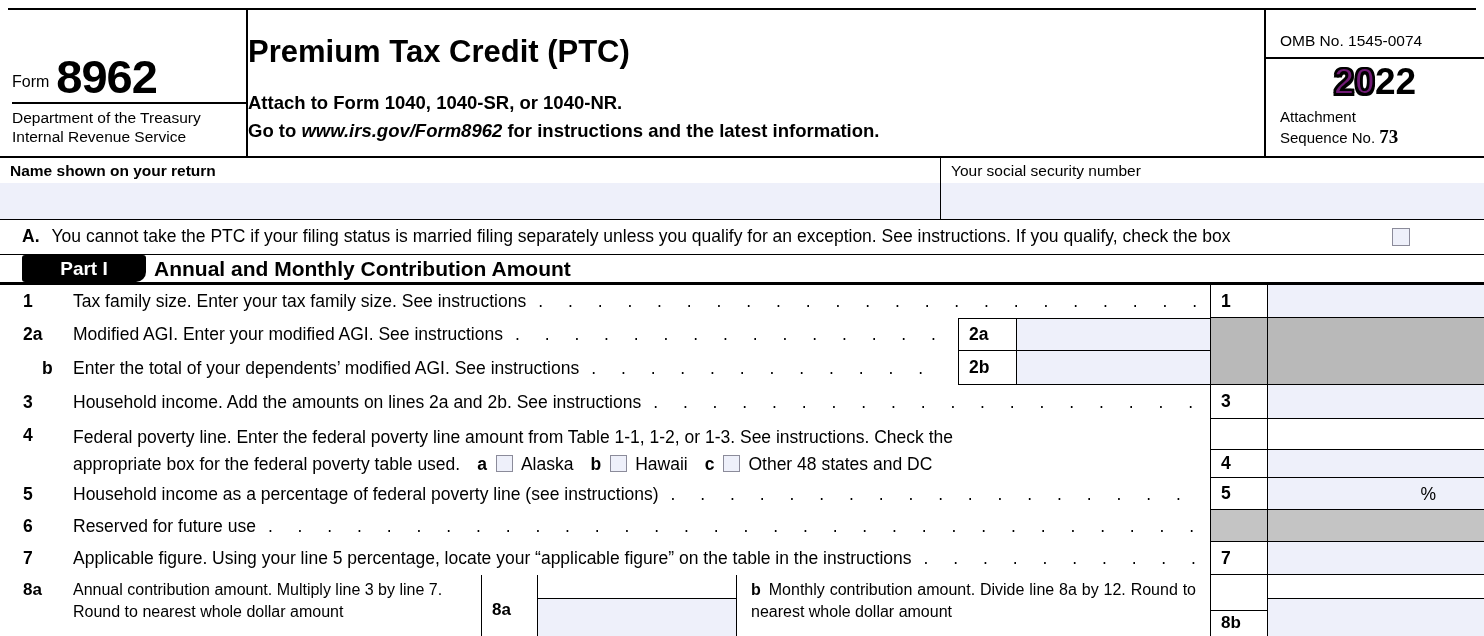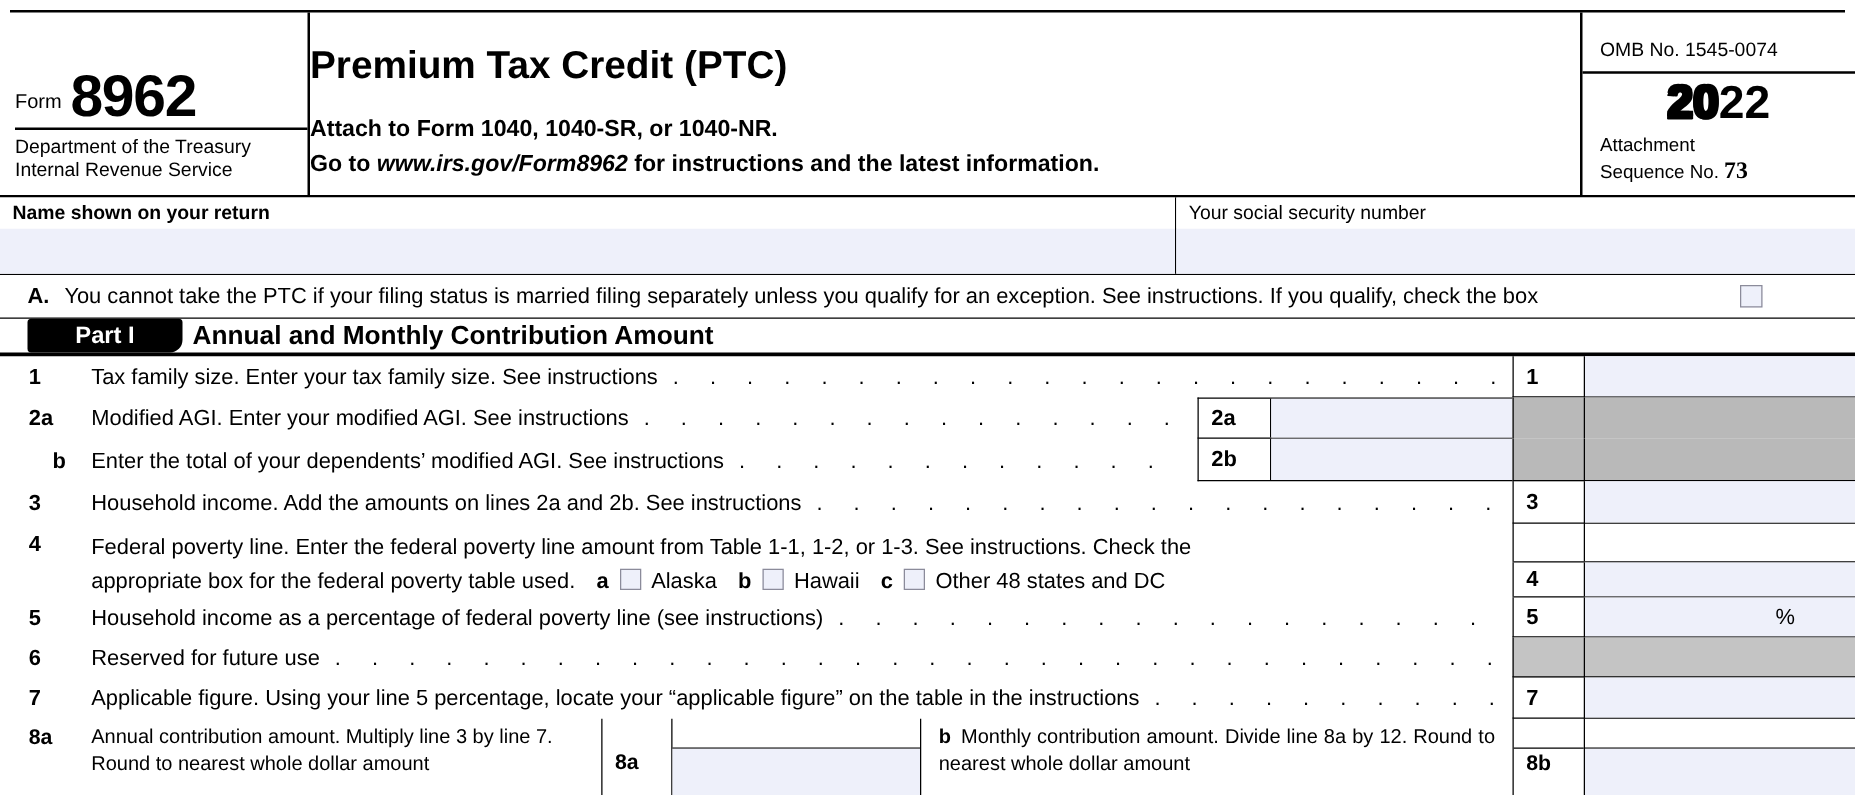--- a/index.html
+++ b/index.html
@@ -19,21 +19,21 @@
   .fn { font-size: 47px; font-weight: bold; letter-spacing: -1px; line-height: 0.95; }
   .dept { font-size: 15.5px; line-height: 1.22; padding-top: 5px; }
   .h-center { flex: 1; text-align: left; padding-top: 24px; }
   .title { font-size: 31px; font-weight: bold; margin-bottom: 22px; }
   .sub1 { font-size: 18.5px; font-weight: bold; margin-bottom: 6px; }
   .sub2 { font-size: 18.5px; font-weight: bold; }
   .it { font-style: italic; }
   .h-right { width: 220px; border-left: 2px solid #000; display: flex; flex-direction: column; justify-content: flex-end; }
   .omb { font-size: 15.5px; padding: 22px 0 7px 14px; border-bottom: 2px solid #000; }
   .year { font-size: 37px; font-weight: bold; text-align: center; padding-top: 3px; letter-spacing: 0; line-height: 1.1; }
-  .y-out { color: #000000; -webkit-text-stroke: 2.2px #000;
+  .y-out { color: #701a75; -webkit-text-stroke: 2.2px #000;
            text-shadow: -1.5px -1.5px 0 #000, 1.5px -1.5px 0 #000, -1.5px 1.5px 0 #000, 1.5px 1.5px 0 #000; }
   .attach { margin-top: auto; font-size: 15px; line-height: 1.18; padding: 0 0 8px 14px; }
   .seq { font-weight: bold; font-size: 19px; font-family: Liberation Serif, serif; }
 
   
   .identity { display: flex; height: 64px; border-top: 2px solid #000; border-bottom: 1.5px solid #000; }
   .id-name { flex: 1; border-right: 1.5px solid #000; display: flex; flex-direction: column; font-weight: bold; }
   .id-ssn { width: 543px; display: flex; flex-direction: column; }
   .id-label { font-size: 15.5px; padding: 4px 0 3px 10px; background: #fff; }
   .id-input { flex: 1; border: 0; outline: none; background: var(--field, #eef0fa); font: inherit; font-size: 17px; padding: 0 10px; }
@@ -98,21 +98,21 @@
   .r8 .ln { padding-top: 5px; font-size: 17px; }
   .t8a { flex: 0 0 408px; padding-top: 4px; line-height: 1.38; }
   .m8 { flex: 0 0 256px; display: flex; }
   .m8-lbl { flex: 0 0 57px; border-left: 1.5px solid #000; border-right: 1.5px solid #000;
             font-weight: bold; font-size: 17px; padding: 25px 0 0 10px; }
   .m8-inp { flex: 1; display: flex; flex-direction: column; border-right: 1.5px solid #000; }
   .sp23 { height: 23px; flex: 0 0 23px; }
   .entry-top { border-top: 1px solid #000; flex: 1; display: flex; }
   .t8b { flex: 1; min-width: 0; padding: 4px 14px 0 14px; line-height: 1.38; text-align: justify; }
   .t8b b { margin-right: 8px; }
-  .c8n { flex: 0 0 58px; border-left: 1.5px solid #000; border-right: 1.5px solid #000; display: flex; flex-direction: column; }
+  .c8n { flex: 0 0 58px; border-left: 1.5px solid #000; border-right: 1.5px solid #000; display: flex; flex-direction: column; gap: 12px; }
   .c8n .entry-top { align-items: flex-start; padding: 2px 0 0 10px; font-weight: bold; font-size: 17px; }
   .c8a { flex: 0 0 216px; display: flex; flex-direction: column; }
 </style>
 </head>
 <body>
 
 <div class="page">
   <div class="topline"></div>
 
   <div class="hdr">

